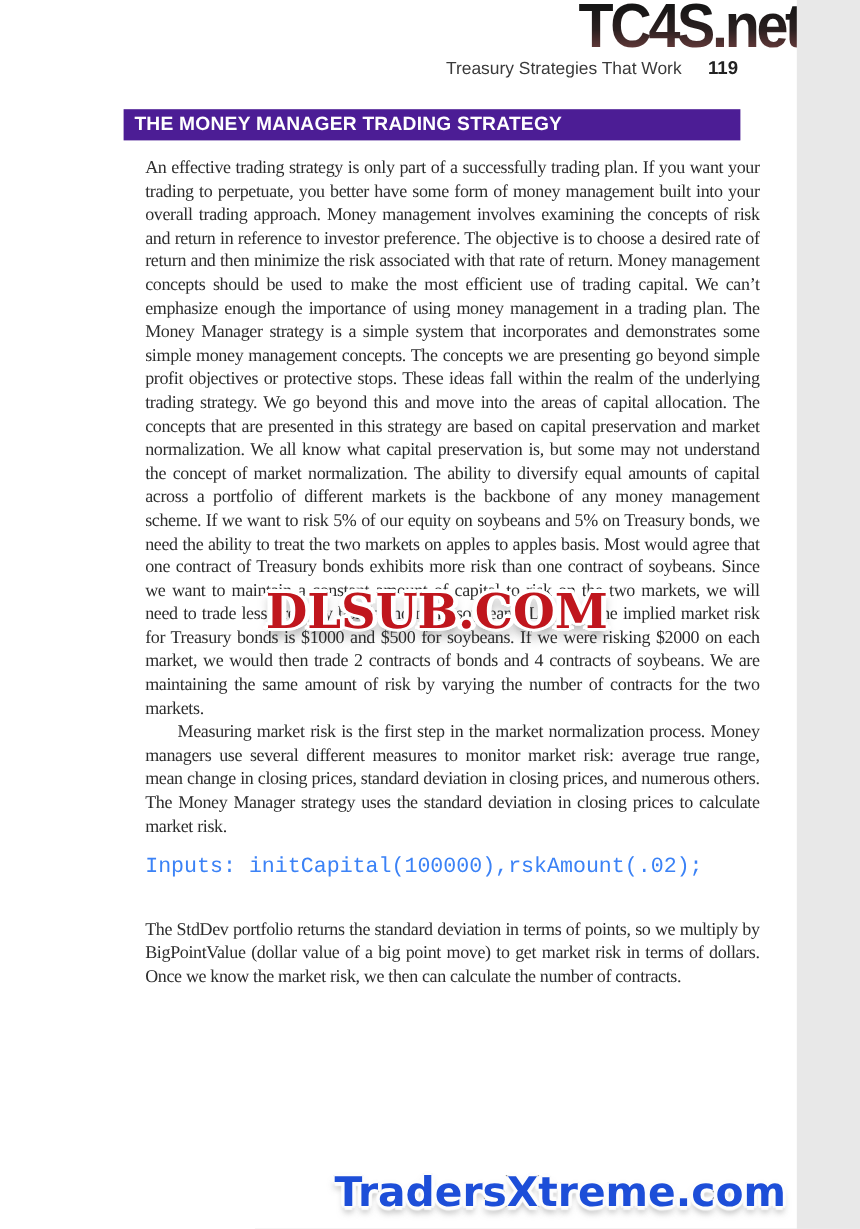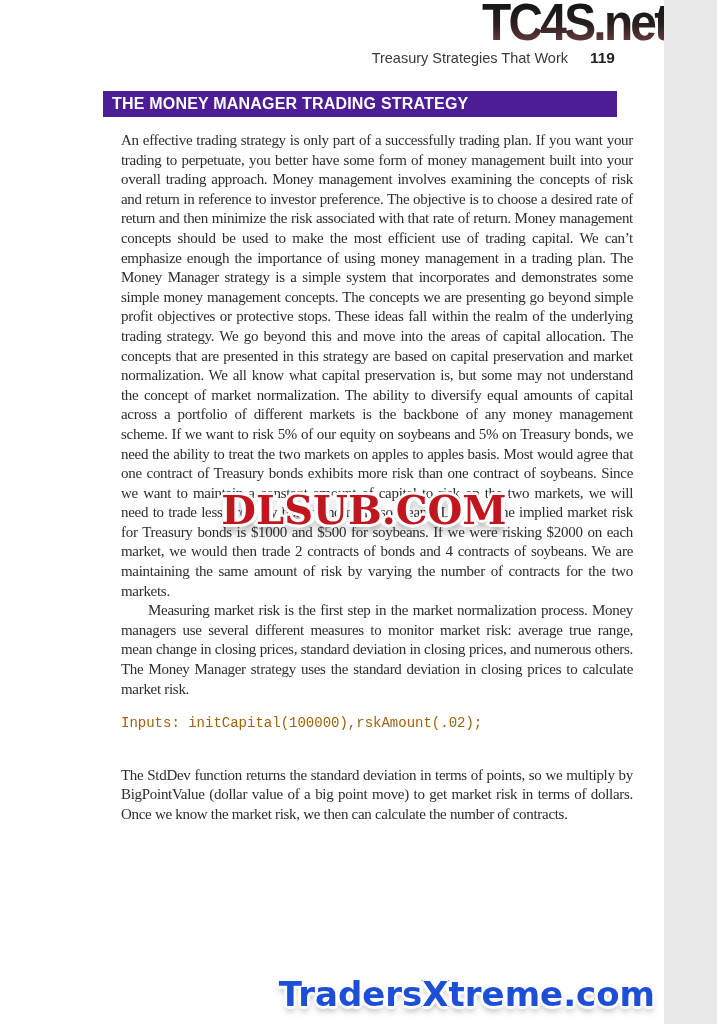--- a/index.html
+++ b/index.html
@@ -61,23 +61,23 @@
     letter-spacing:-0.3px;
     color:#2d2d2d;
     text-align:justify;
   }
   .body-col p{margin:0;}
   .body-col p.indent{text-indent:27px;}
 
   .code-block{
     margin:15px 0 13px 0;
     font-family:"Liberation Mono",monospace;
-    font-size:14px;line-height:19.2px;
+    font-size:18px;line-height:19.2px;
     letter-spacing:0;
-    color:#a16207;
+    color:#3b82f6;
     text-align:left;
   }
   .code-block .code-line{min-height:19.2px;white-space:pre;}
 
   
   .dlsub{
     position:absolute;top:487px;left:213px;width:302px;
     text-align:center;
     font-family:"DejaVu Serif",serif;
     font-weight:bold;
@@ -124,20 +124,20 @@
     <span class="section-title">THE MONEY MANAGER TRADING STRATEGY</span>
   </div>
 
   <div class="body-col">
     <p>An effective trading strategy is only part of a successfully trading plan. If you want your trading to perpetuate, you better have some form of money management built into your overall trading approach. Money management involves examining the concepts of risk and return in reference to investor preference. The objective is to choose a desired rate of return and then minimize the risk associated with that rate of return. Money management concepts should be used to make the most efficient use of trading capital. We can’t emphasize enough the importance of using money management in a trading plan. The Money Manager strategy is a simple system that incorporates and demonstrates some simple money management concepts. The concepts we are presenting go beyond simple profit objectives or protective stops. These ideas fall within the realm of the underlying trading strategy. We go beyond this and move into the areas of capital allocation. The concepts that are presented in this strategy are based on capital preservation and market normalization. We all know what capital preservation is, but some may not understand the concept of market normalization. The ability to diversify equal amounts of capital across a portfolio of different markets is the backbone of any money management scheme. If we want to risk 5% of our equity on soybeans and 5% on Treasury bonds, we need the ability to treat the two markets on apples to apples basis. Most would agree that one contract of Treasury bonds exhibits more risk than one contract of soybeans. Since we want to maintain a constant amount of capital to risk on the two markets, we will need to trade less Treasury bonds and more soybeans. Let’s say the implied market risk for Treasury bonds is $1000 and $500 for soybeans. If we were risking $2000 on each market, we would then trade 2 contracts of bonds and 4 contracts of soybeans. We are maintaining the same amount of risk by varying the number of contracts for the two markets.</p>
     <p class="indent">Measuring market risk is the first step in the market normalization process. Money managers use several different measures to monitor market risk: average true range, mean change in closing prices, standard deviation in closing prices, and numerous others. The Money Manager strategy uses the standard deviation in closing prices to calculate market risk.</p>
     <div class="code-block">
       <div class="code-line">Inputs: initCapital(100000),rskAmount(.02);</div>
       <div class="code-line"></div>
     </div>
-    <p>The StdDev function returns the standard deviation in terms of points, so we multiply by BigPointValue (dollar value of a big point move) to get market risk in terms of dollars. Once we know the market risk, we then can calculate the number of contracts.</p>
+    <p>The StdDev portfolio returns the standard deviation in terms of points, so we multiply by BigPointValue (dollar value of a big point move) to get market risk in terms of dollars. Once we know the market risk, we then can calculate the number of contracts.</p>
   </div>
 
   <div class="dlsub">DLSUB.COM</div>
 
   <div class="txtreme">TradersXtreme.com</div>
 
 </div>
 
 </body></html>

